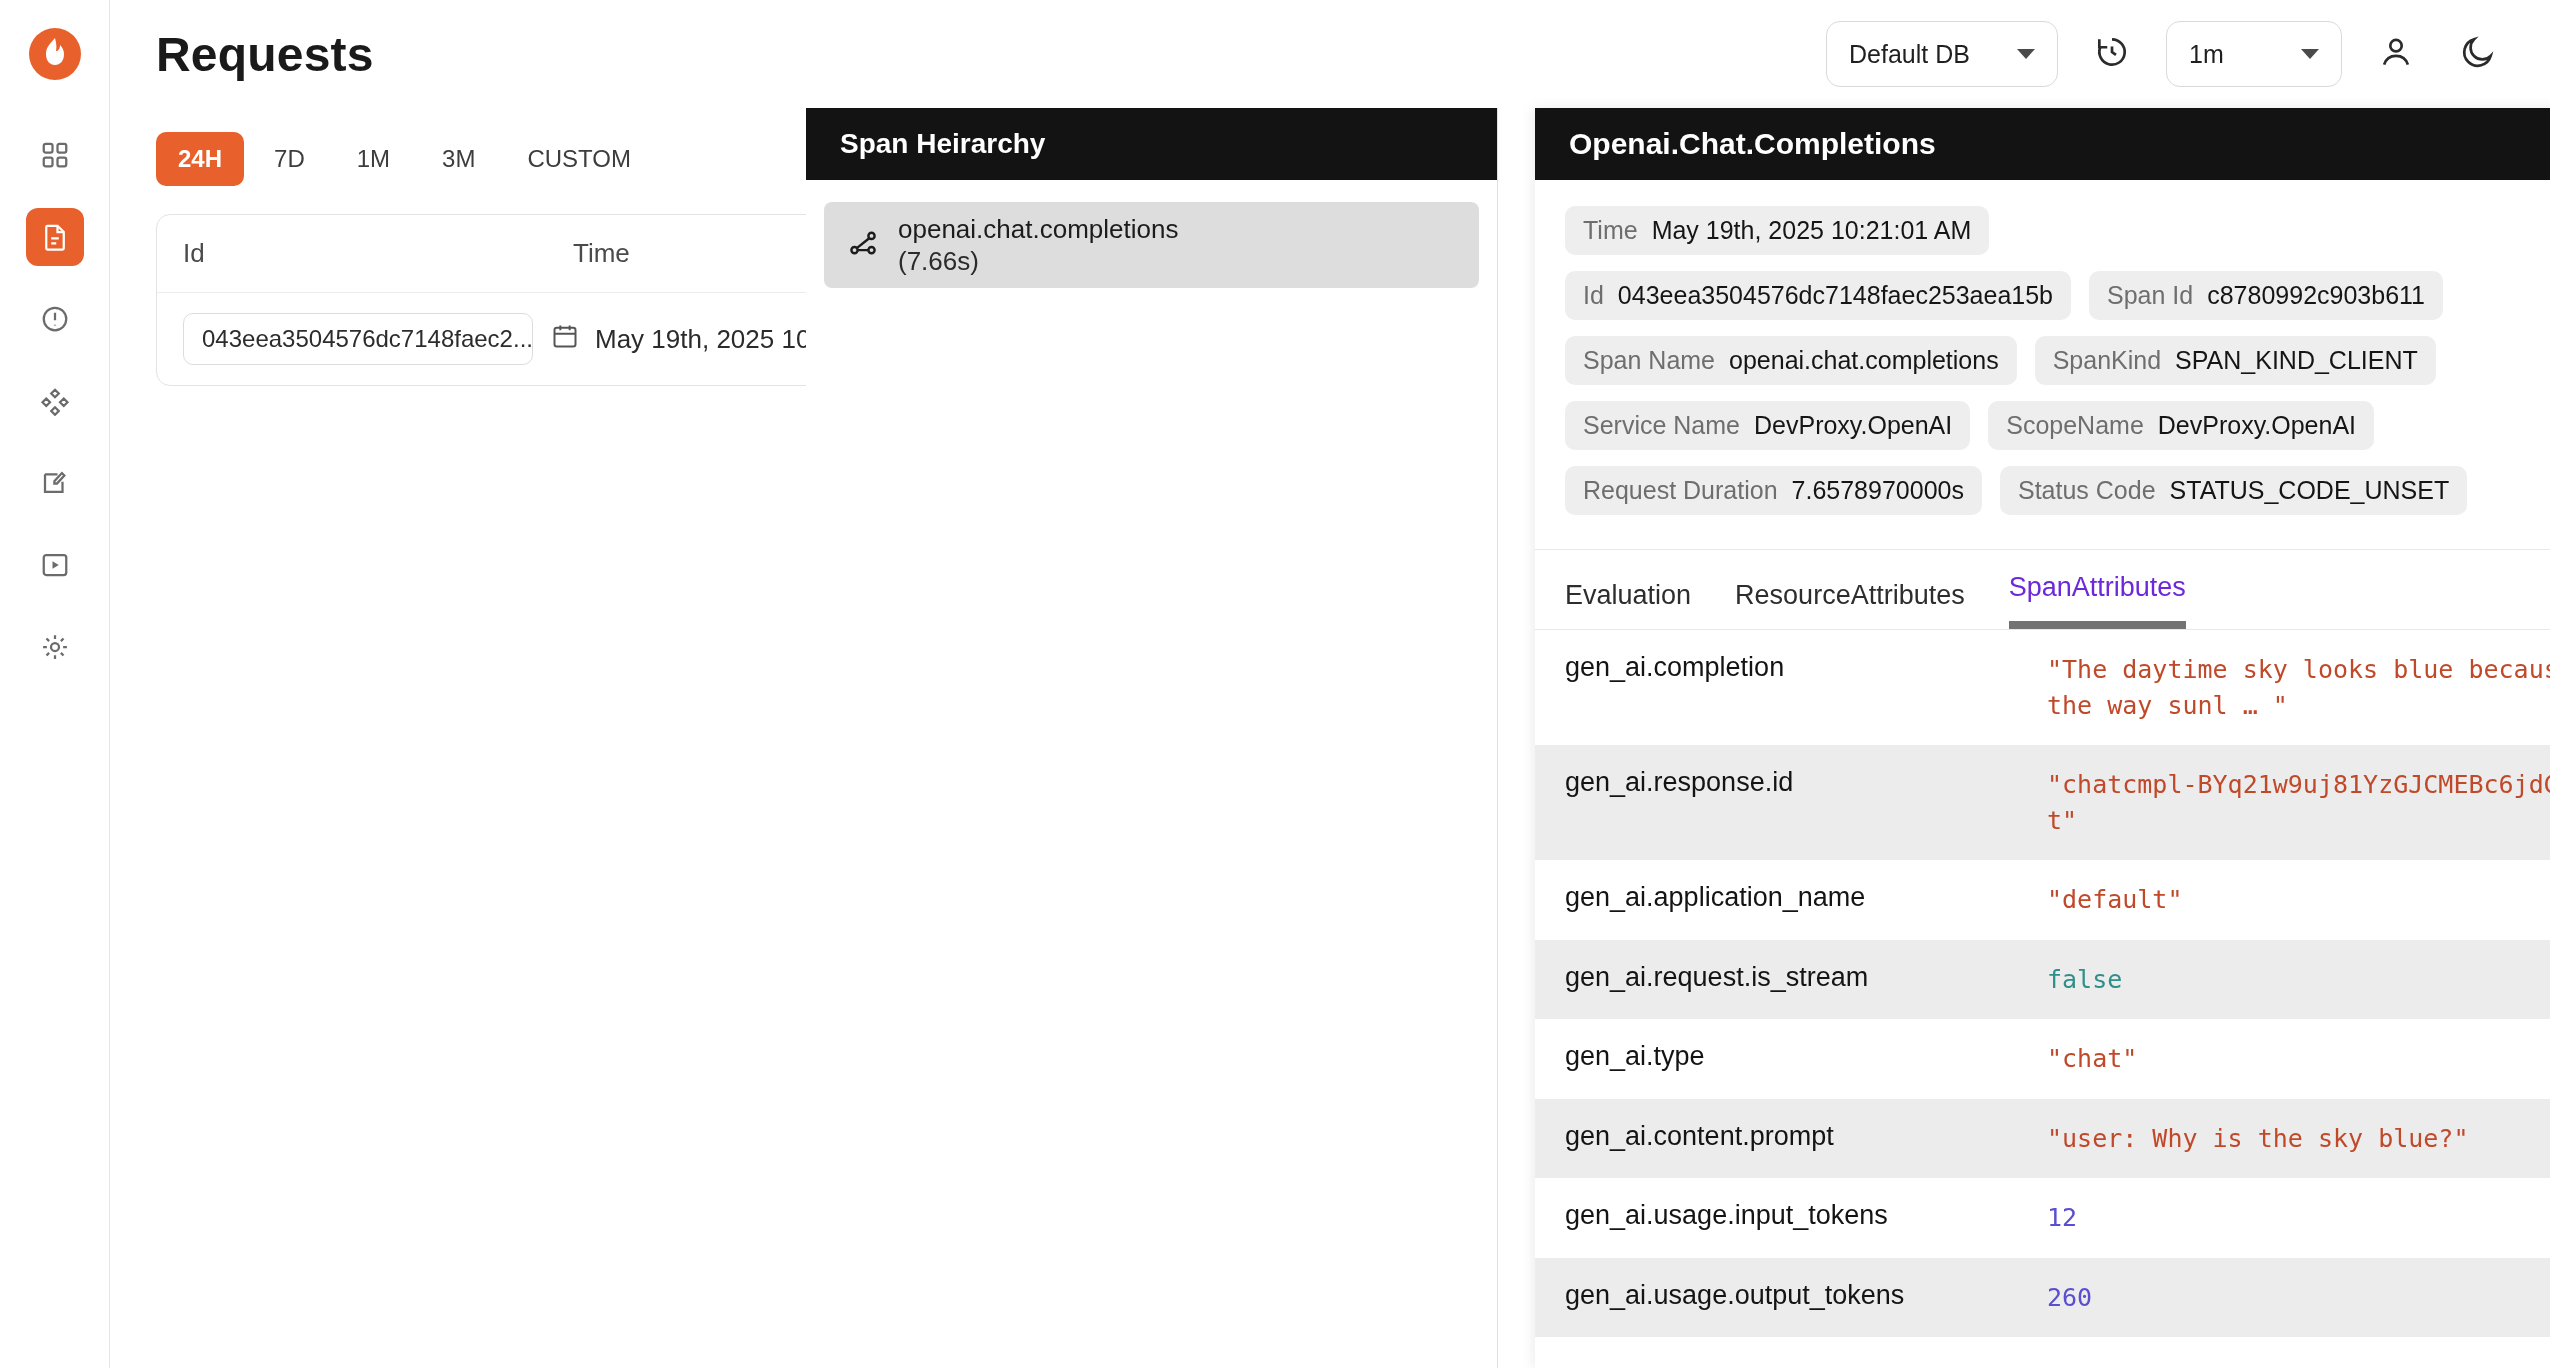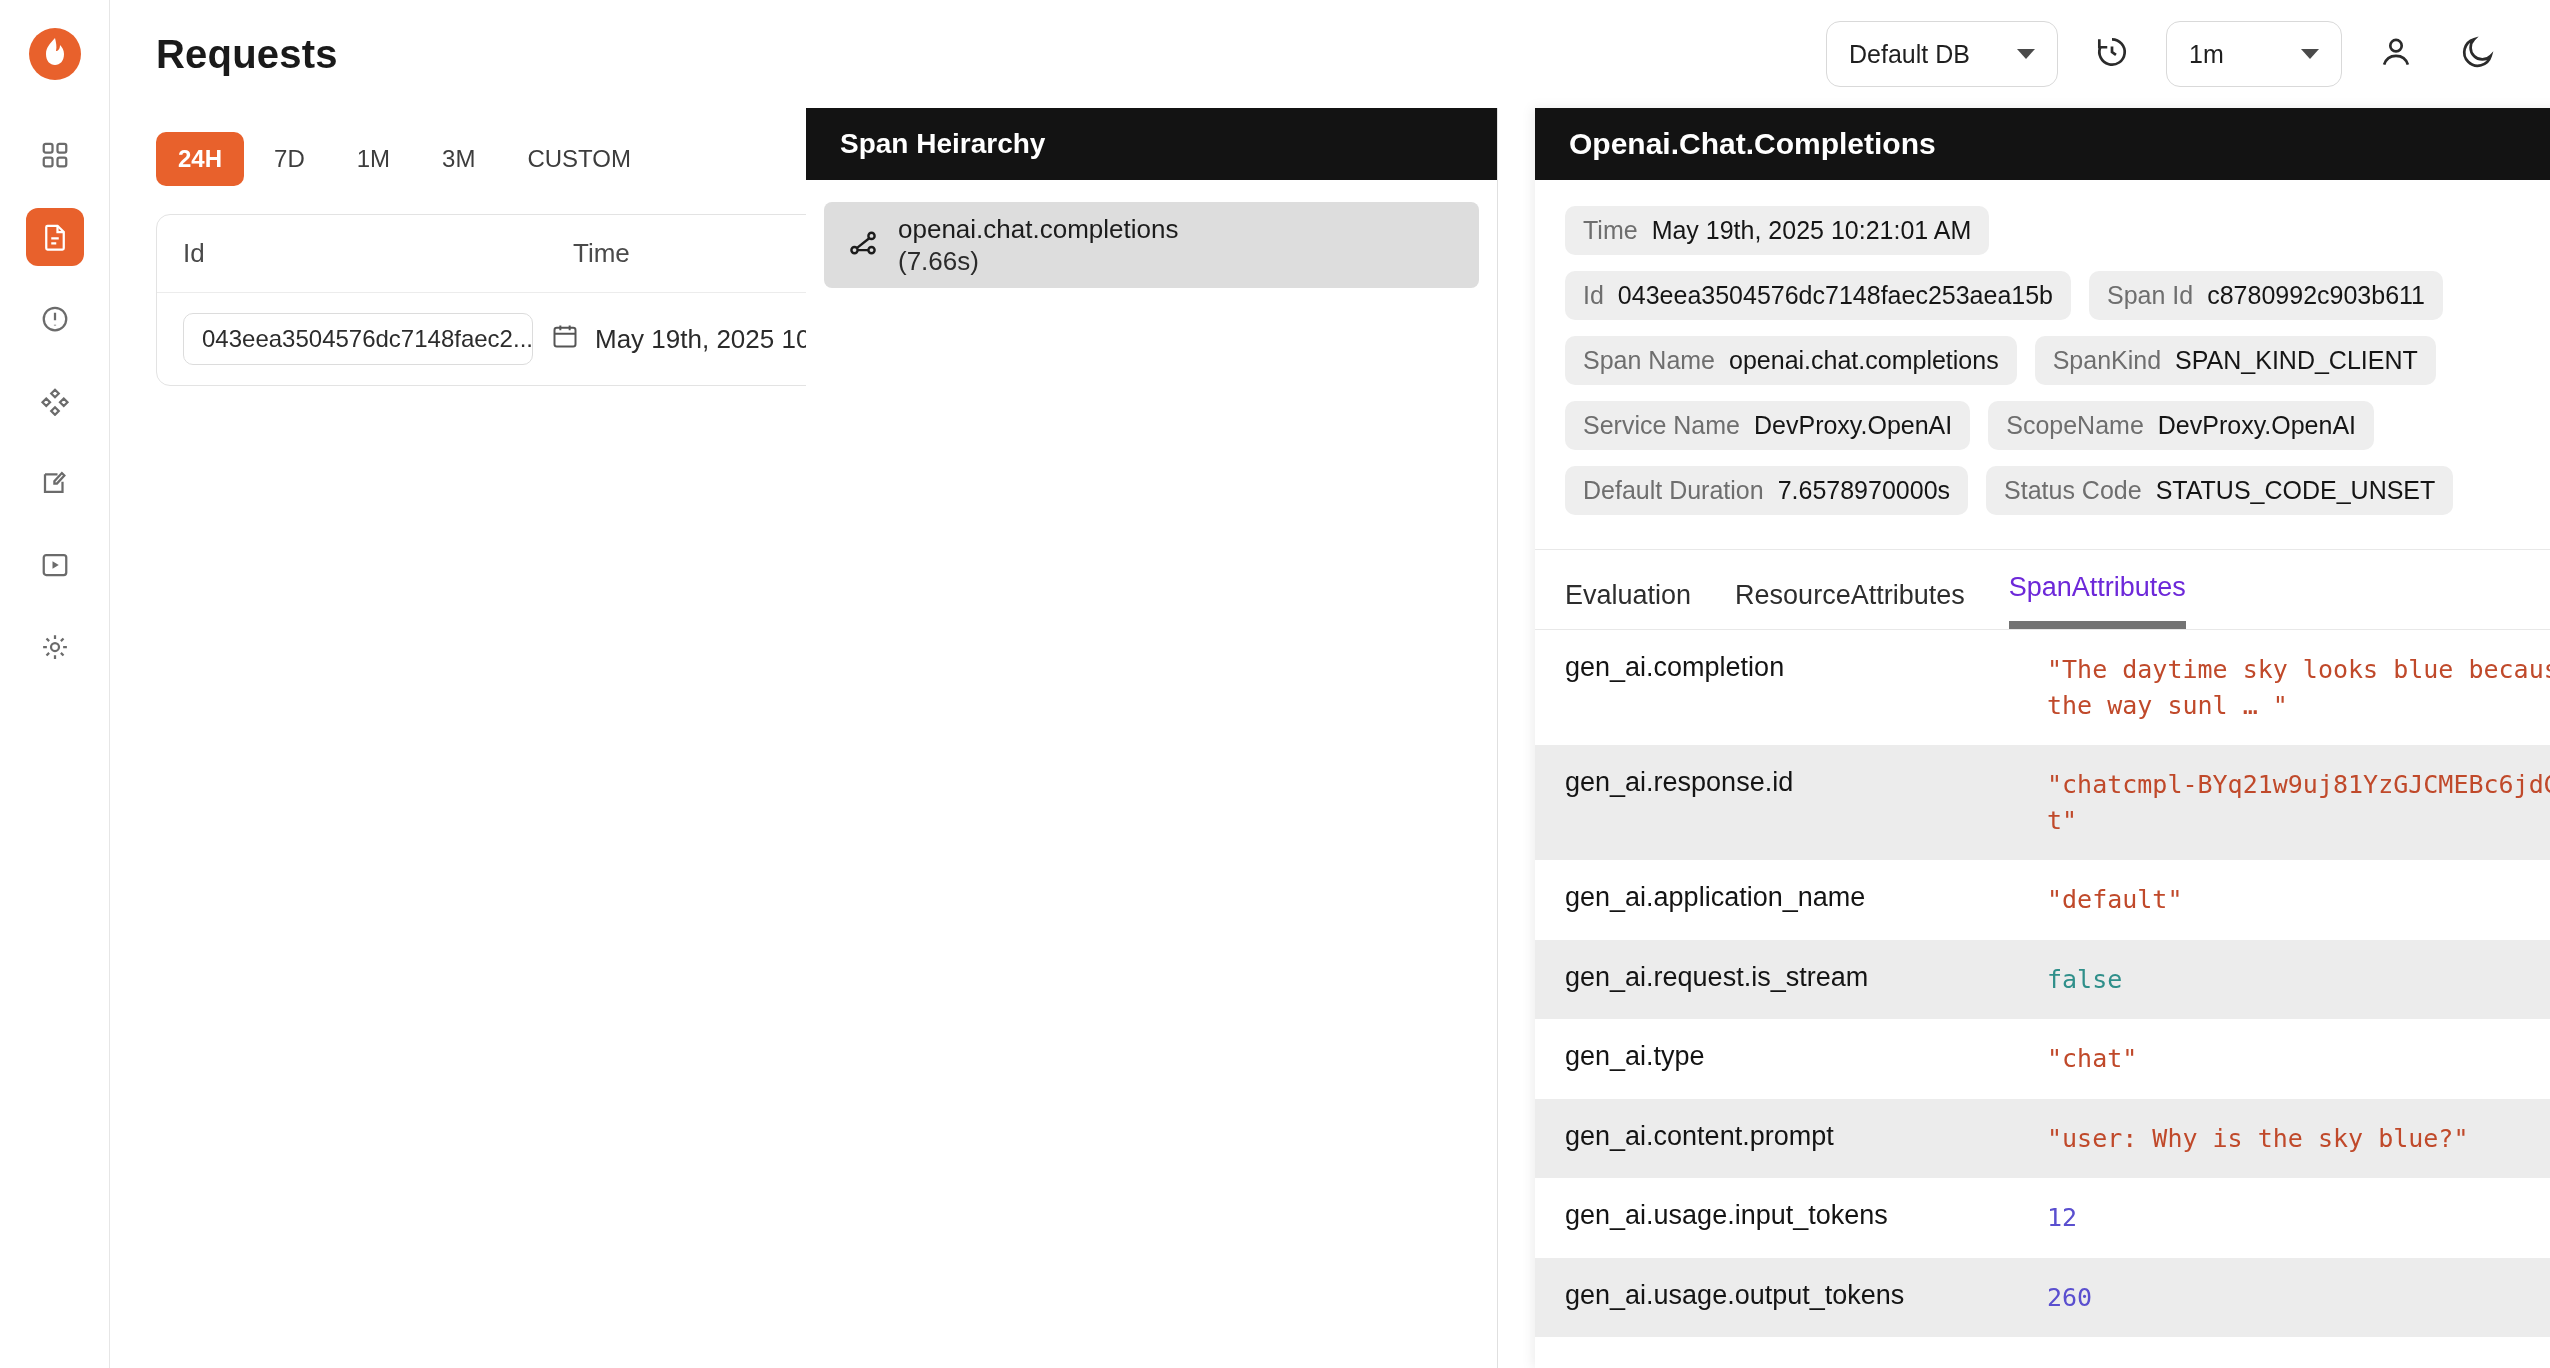--- a/index.html
+++ b/index.html
@@ -41,21 +41,21 @@
   
   .main { flex: 1 1 auto; position: relative; height: 1368px; }
 
   
   .header {
     height: 108px; width: 100%;
     display: flex; align-items: center;
     padding: 0 44px 0 46px;
     background: #ffffff;
   }
-  .page-title { font-size: 40px; font-weight: 700; color: #1a1a1a; letter-spacing: .2px; }
+  .page-title { font-size: 48px; font-weight: 700; color: #1a1a1a; letter-spacing: .2px; }
   .header-right { margin-left: auto; display: flex; align-items: center; gap: 26px; }
   .select-box {
     height: 66px; min-width: 232px;
     border: 1px solid #d9d9d9; border-radius: 14px;
     display: flex; align-items: center; justify-content: space-between;
     padding: 0 22px; gap: 26px;
     font-size: 25px; color: #1f1f1f; background: #fff;
   }
   .select-box.small { min-width: 176px; }
   .chev { width: 0; height: 0; border-left: 9px solid transparent; border-right: 9px solid transparent; border-top: 10px solid #4a4a4a; }
@@ -373,21 +373,21 @@
             <span class="k">Service Name</span>
             <span class="v">DevProxy.OpenAI</span>
           </div>
           <div class="chip">
             <span class="k">ScopeName</span>
             <span class="v">DevProxy.OpenAI</span>
           </div>
         </div>
         <div class="meta-row">
           <div class="chip">
-            <span class="k">Default Duration</span>
+            <span class="k">Request Duration</span>
             <span class="v">7.6578970000s</span>
           </div>
           <div class="chip">
             <span class="k">Status Code</span>
             <span class="v">STATUS_CODE_UNSET</span>
           </div>
         </div>
       </div>
 
       <div class="tabs">

